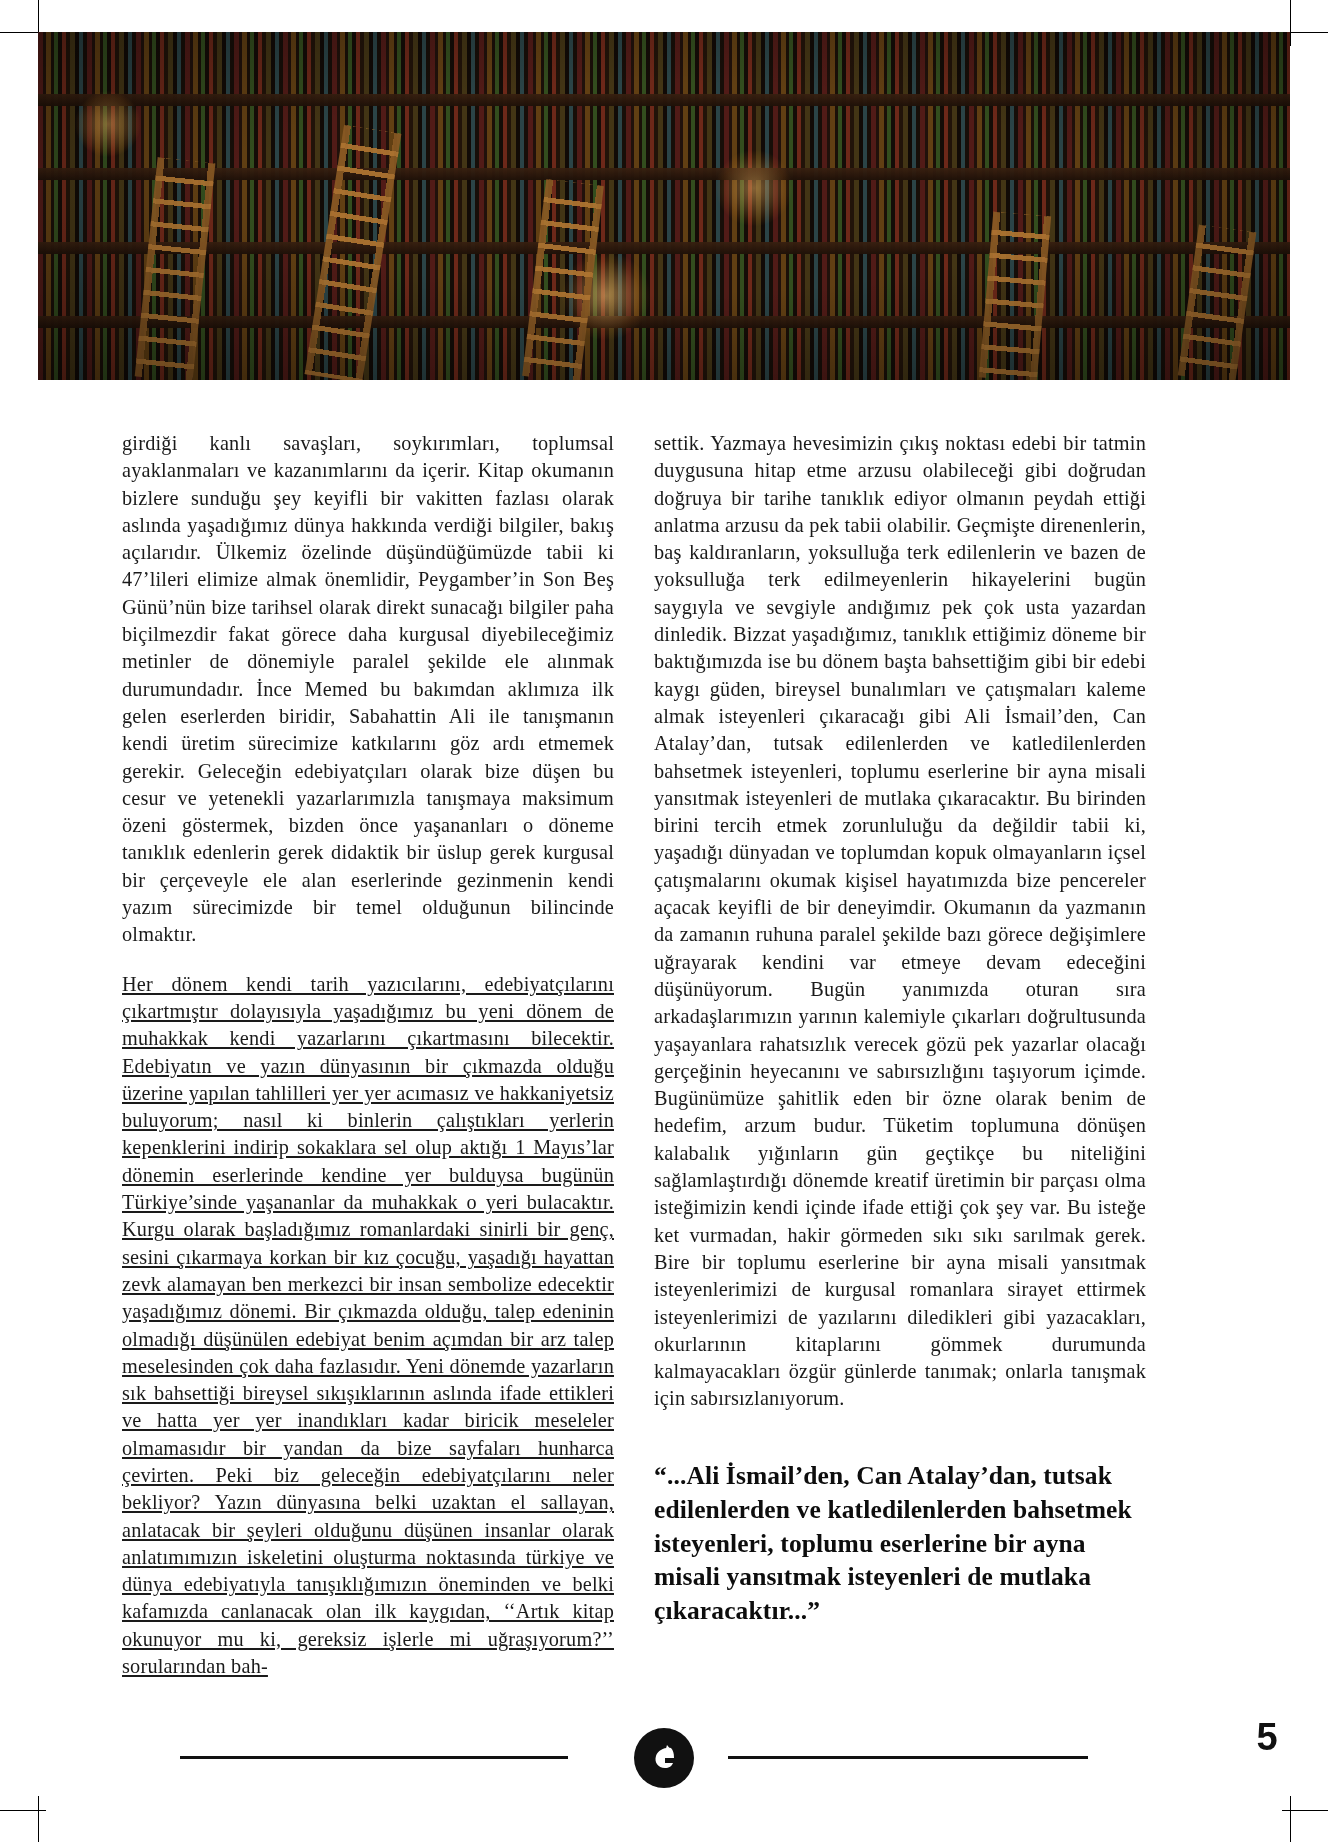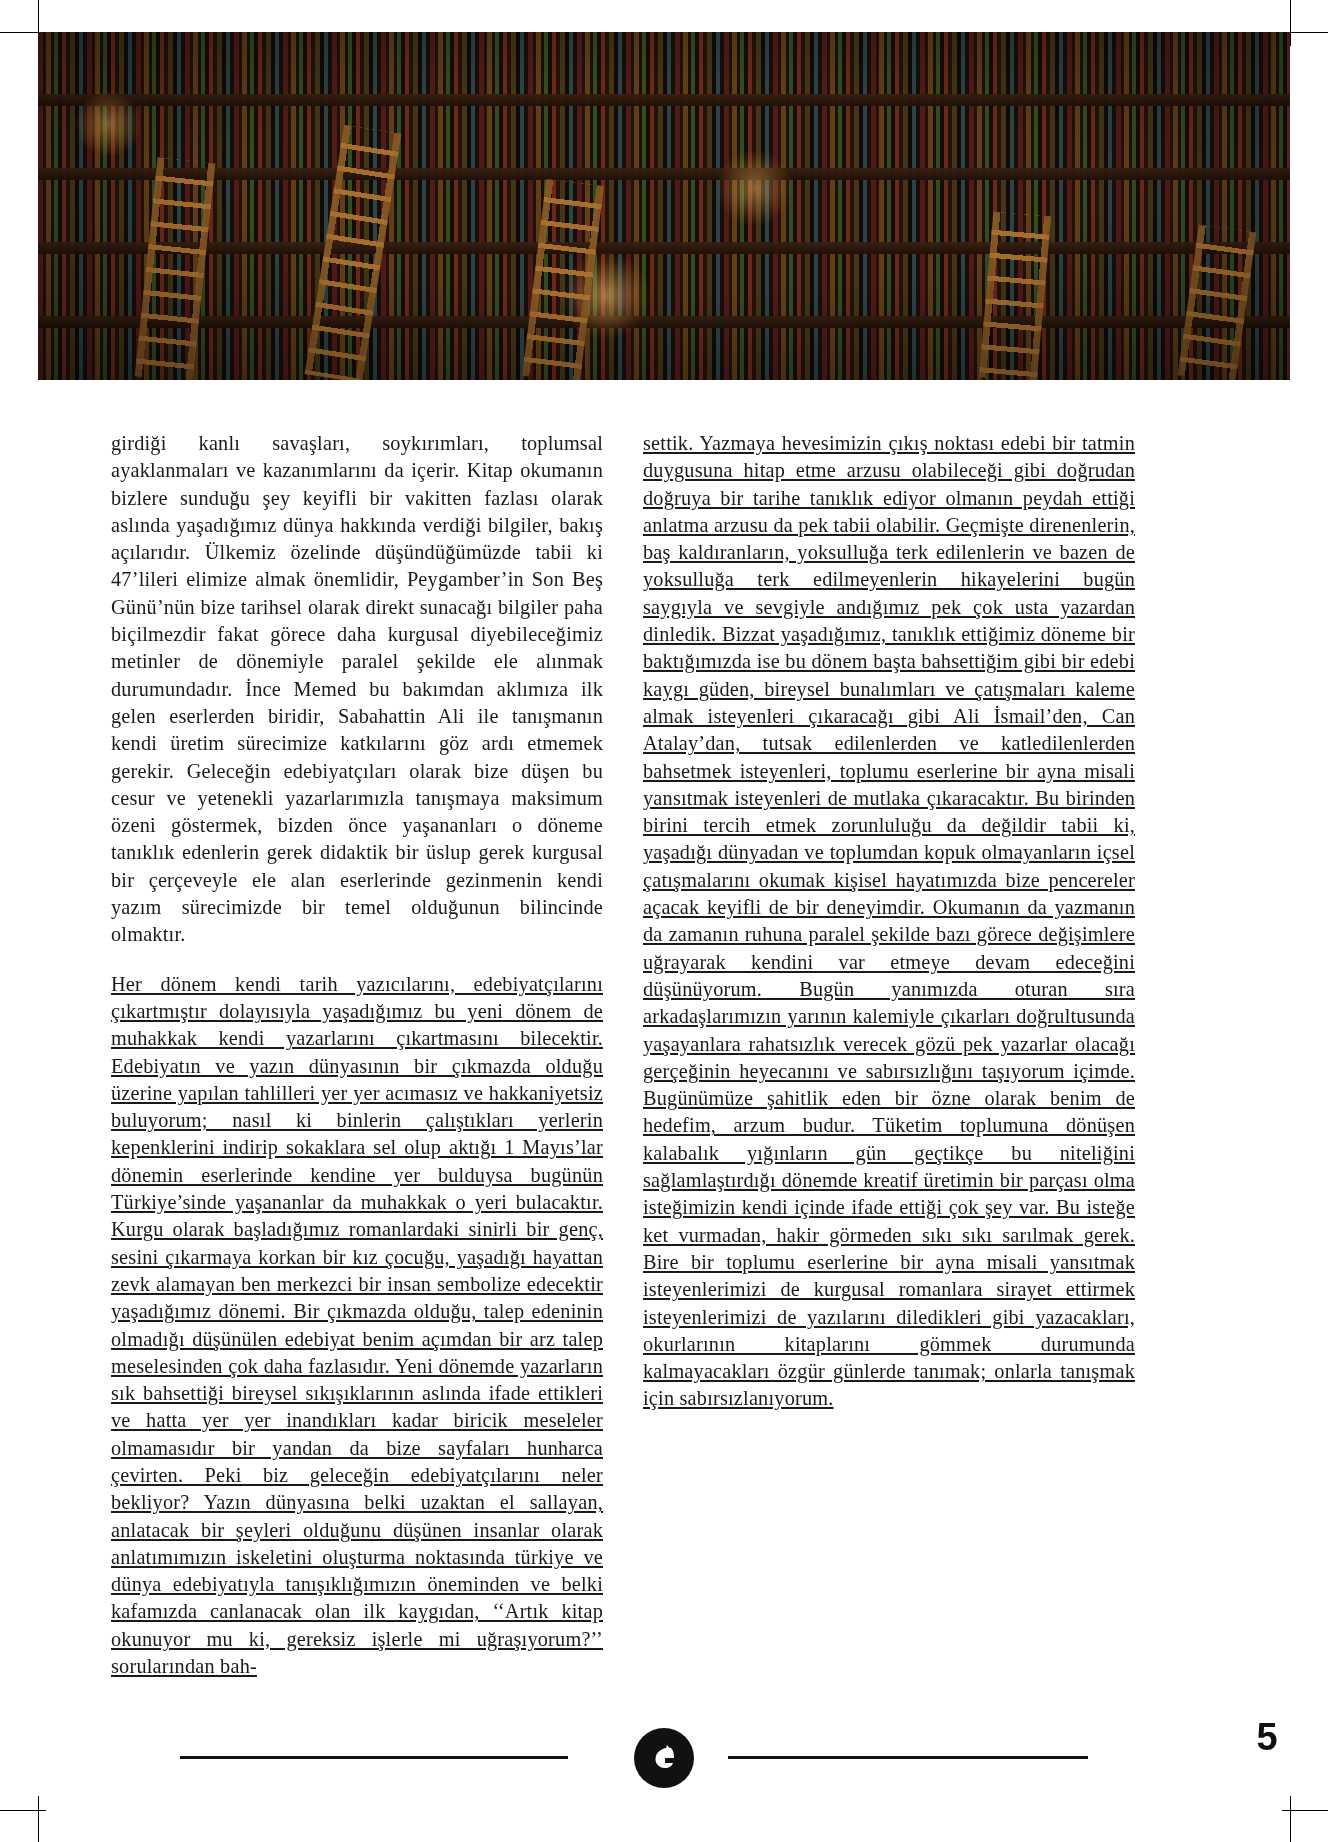--- a/index.html
+++ b/index.html
@@ -97,21 +97,21 @@
   }
   .ld1 { left: 108px; top: 128px; height: 220px; transform: rotate(6deg); }
   .ld2 { left: 286px; top: 96px; height: 252px; transform: rotate(9deg); }
   .ld3 { left: 496px; top: 150px; height: 198px; transform: rotate(7deg); }
   .ld4 { left: 948px; top: 182px; height: 166px; transform: rotate(5deg); }
   .ld5 { left: 1150px; top: 196px; height: 152px; transform: rotate(8deg); }
 
   
   .columns {
     position: absolute;
-    left: 73px;
+    left: 84px;
     top: 398px;
     width: 1110px;
     display: flex;
     gap: 40px;
   }
   .col {
     width: 492px;
   }
   .col p {
     margin: 0 0 22px 0;
@@ -199,20 +199,21 @@
     <div class="hero-vign"></div>
   </div>
 
   <div class="columns">
     <div class="col">
       <p>girdiği kanlı savaşları, soykırımları, toplumsal ayaklanmaları ve kazanımlarını da içerir. Kitap okumanın bizlere sunduğu şey keyifli bir vakitten fazlası olarak aslında yaşadığımız dünya hakkında verdiği bilgiler, bakış açılarıdır. Ülkemiz özelinde düşündüğümüzde tabii ki 47’lileri elimize almak önemlidir, Peygamber’in Son Beş Günü’nün bize tarihsel olarak direkt sunacağı bilgiler paha biçilmezdir fakat görece daha kurgusal diyebileceğimiz metinler de dönemiyle paralel şekilde ele alınmak durumundadır. İnce Memed bu bakımdan aklımıza ilk gelen eserlerden biridir, Sabahattin Ali ile tanışmanın kendi üretim sürecimize katkılarını göz ardı etmemek gerekir. Geleceğin edebiyatçıları olarak bize düşen bu cesur ve yetenekli yazarlarımızla tanışmaya maksimum özeni göstermek, bizden önce yaşananları o döneme tanıklık edenlerin gerek didaktik bir üslup gerek kurgusal bir çerçeveyle ele alan eserlerinde gezinmenin kendi yazım sürecimizde bir temel olduğunun bilincinde olmaktır.</p>
       <p>Her dönem kendi tarih yazıcılarını, edebiyatçılarını çıkartmıştır dolayısıyla yaşadığımız bu yeni dönem de muhakkak kendi yazarlarını çıkartmasını bilecektir. Edebiyatın ve yazın dünyasının bir çıkmazda olduğu üzerine yapılan tahlilleri yer yer acımasız ve hakkaniyetsiz buluyorum; nasıl ki binlerin çalıştıkları yerlerin kepenklerini indirip sokaklara sel olup aktığı 1 Mayıs’lar dönemin eserlerinde kendine yer bulduysa bugünün Türkiye’sinde yaşananlar da muhakkak o yeri bulacaktır. Kurgu olarak başladığımız romanlardaki sinirli bir genç, sesini çıkarmaya korkan bir kız çocuğu, yaşadığı hayattan zevk alamayan ben merkezci bir insan sembolize edecektir yaşadığımız dönemi. Bir çıkmazda olduğu, talep edeninin olmadığı düşünülen edebiyat benim açımdan bir arz talep meselesinden çok daha fazlasıdır. Yeni dönemde yazarların sık bahsettiği bireysel sıkışıklarının aslında ifade ettikleri ve hatta yer yer inandıkları kadar biricik meseleler olmamasıdır bir yandan da bize sayfaları hunharca çevirten. Peki biz geleceğin edebiyatçılarını neler bekliyor? Yazın dünyasına belki uzaktan el sallayan, anlatacak bir şeyleri olduğunu düşünen insanlar olarak anlatımımızın iskeletini oluşturma noktasında türkiye ve dünya edebiyatıyla tanışıklığımızın öneminden ve belki kafamızda canlanacak olan ilk kaygıdan, ‘‘Artık kitap okunuyor mu ki, gereksiz işlerle mi uğraşıyorum?’’ sorularından bah-</p>
     </div>
     <div class="col">
       <p>settik. Yazmaya hevesimizin çıkış noktası edebi bir tatmin duygusuna hitap etme arzusu olabileceği gibi doğrudan doğruya bir tarihe tanıklık ediyor olmanın peydah ettiği anlatma arzusu da pek tabii olabilir. Geçmişte direnenlerin, baş kaldıranların, yoksulluğa terk edilenlerin ve bazen de yoksulluğa terk edilmeyenlerin hikayelerini bugün saygıyla ve sevgiyle andığımız pek çok usta yazardan dinledik. Bizzat yaşadığımız, tanıklık ettiğimiz döneme bir baktığımızda ise bu dönem başta bahsettiğim gibi bir edebi kaygı güden, bireysel bunalımları ve çatışmaları kaleme almak isteyenleri çıkaracağı gibi Ali İsmail’den, Can Atalay’dan, tutsak edilenlerden ve katledilenlerden bahsetmek isteyenleri, toplumu eserlerine bir ayna misali yansıtmak isteyenleri de mutlaka çıkaracaktır. Bu birinden birini tercih etmek zorunluluğu da değildir tabii ki, yaşadığı dünyadan ve toplumdan kopuk olmayanların içsel çatışmalarını okumak kişisel hayatımızda bize pencereler açacak keyifli de bir deneyimdir. Okumanın da yazmanın da zamanın ruhuna paralel şekilde bazı görece değişimlere uğrayarak kendini var etmeye devam edeceğini düşünüyorum. Bugün yanımızda oturan sıra arkadaşlarımızın yarının kalemiyle çıkarları doğrultusunda yaşayanlara rahatsızlık verecek gözü pek yazarlar olacağı gerçeğinin heyecanını ve sabırsızlığını taşıyorum içimde. Bugünümüze şahitlik eden bir özne olarak benim de hedefim, arzum budur. Tüketim toplumuna dönüşen kalabalık yığınların gün geçtikçe bu niteliğini sağlamlaştırdığı dönemde kreatif üretimin bir parçası olma isteğimizin kendi içinde ifade ettiği çok şey var. Bu isteğe ket vurmadan, hakir görmeden sıkı sıkı sarılmak gerek. Bire bir toplumu eserlerine bir ayna misali yansıtmak isteyenlerimizi de kurgusal romanlara sirayet ettirmek isteyenlerimizi de yazılarını diledikleri gibi yazacakları, okurlarının kitaplarını gömmek durumunda kalmayacakları özgür günlerde tanımak; onlarla tanışmak için sabırsızlanıyorum.</p>
+      <div class="pullquote">“...Ali İsmail’den, Can Atalay’dan, tutsak edilenlerden ve katledilenlerden bahsetmek isteyenleri, toplumu eserlerine bir ayna misali yansıtmak isteyenleri de mutlaka çıkaracaktır...”</div>
     </div>
   </div>
 
   <div class="footer">
     <div class="rule rule-left"></div>
     <div class="logo">
       <svg width="34" height="34" viewBox="0 0 34 34" aria-hidden="true">
         <path d="M24 7 C18 6, 11 9, 9 15 C7 21, 11 27, 18 27 C22 27, 25 25, 26 22 L18 22 L18 17 L27 17 C27 12, 26 9, 24 7 Z" fill="#ffffff"></path>
         <path d="M20 4 L24 9 L18 11 Z" fill="#ffffff"></path>
       </svg>

